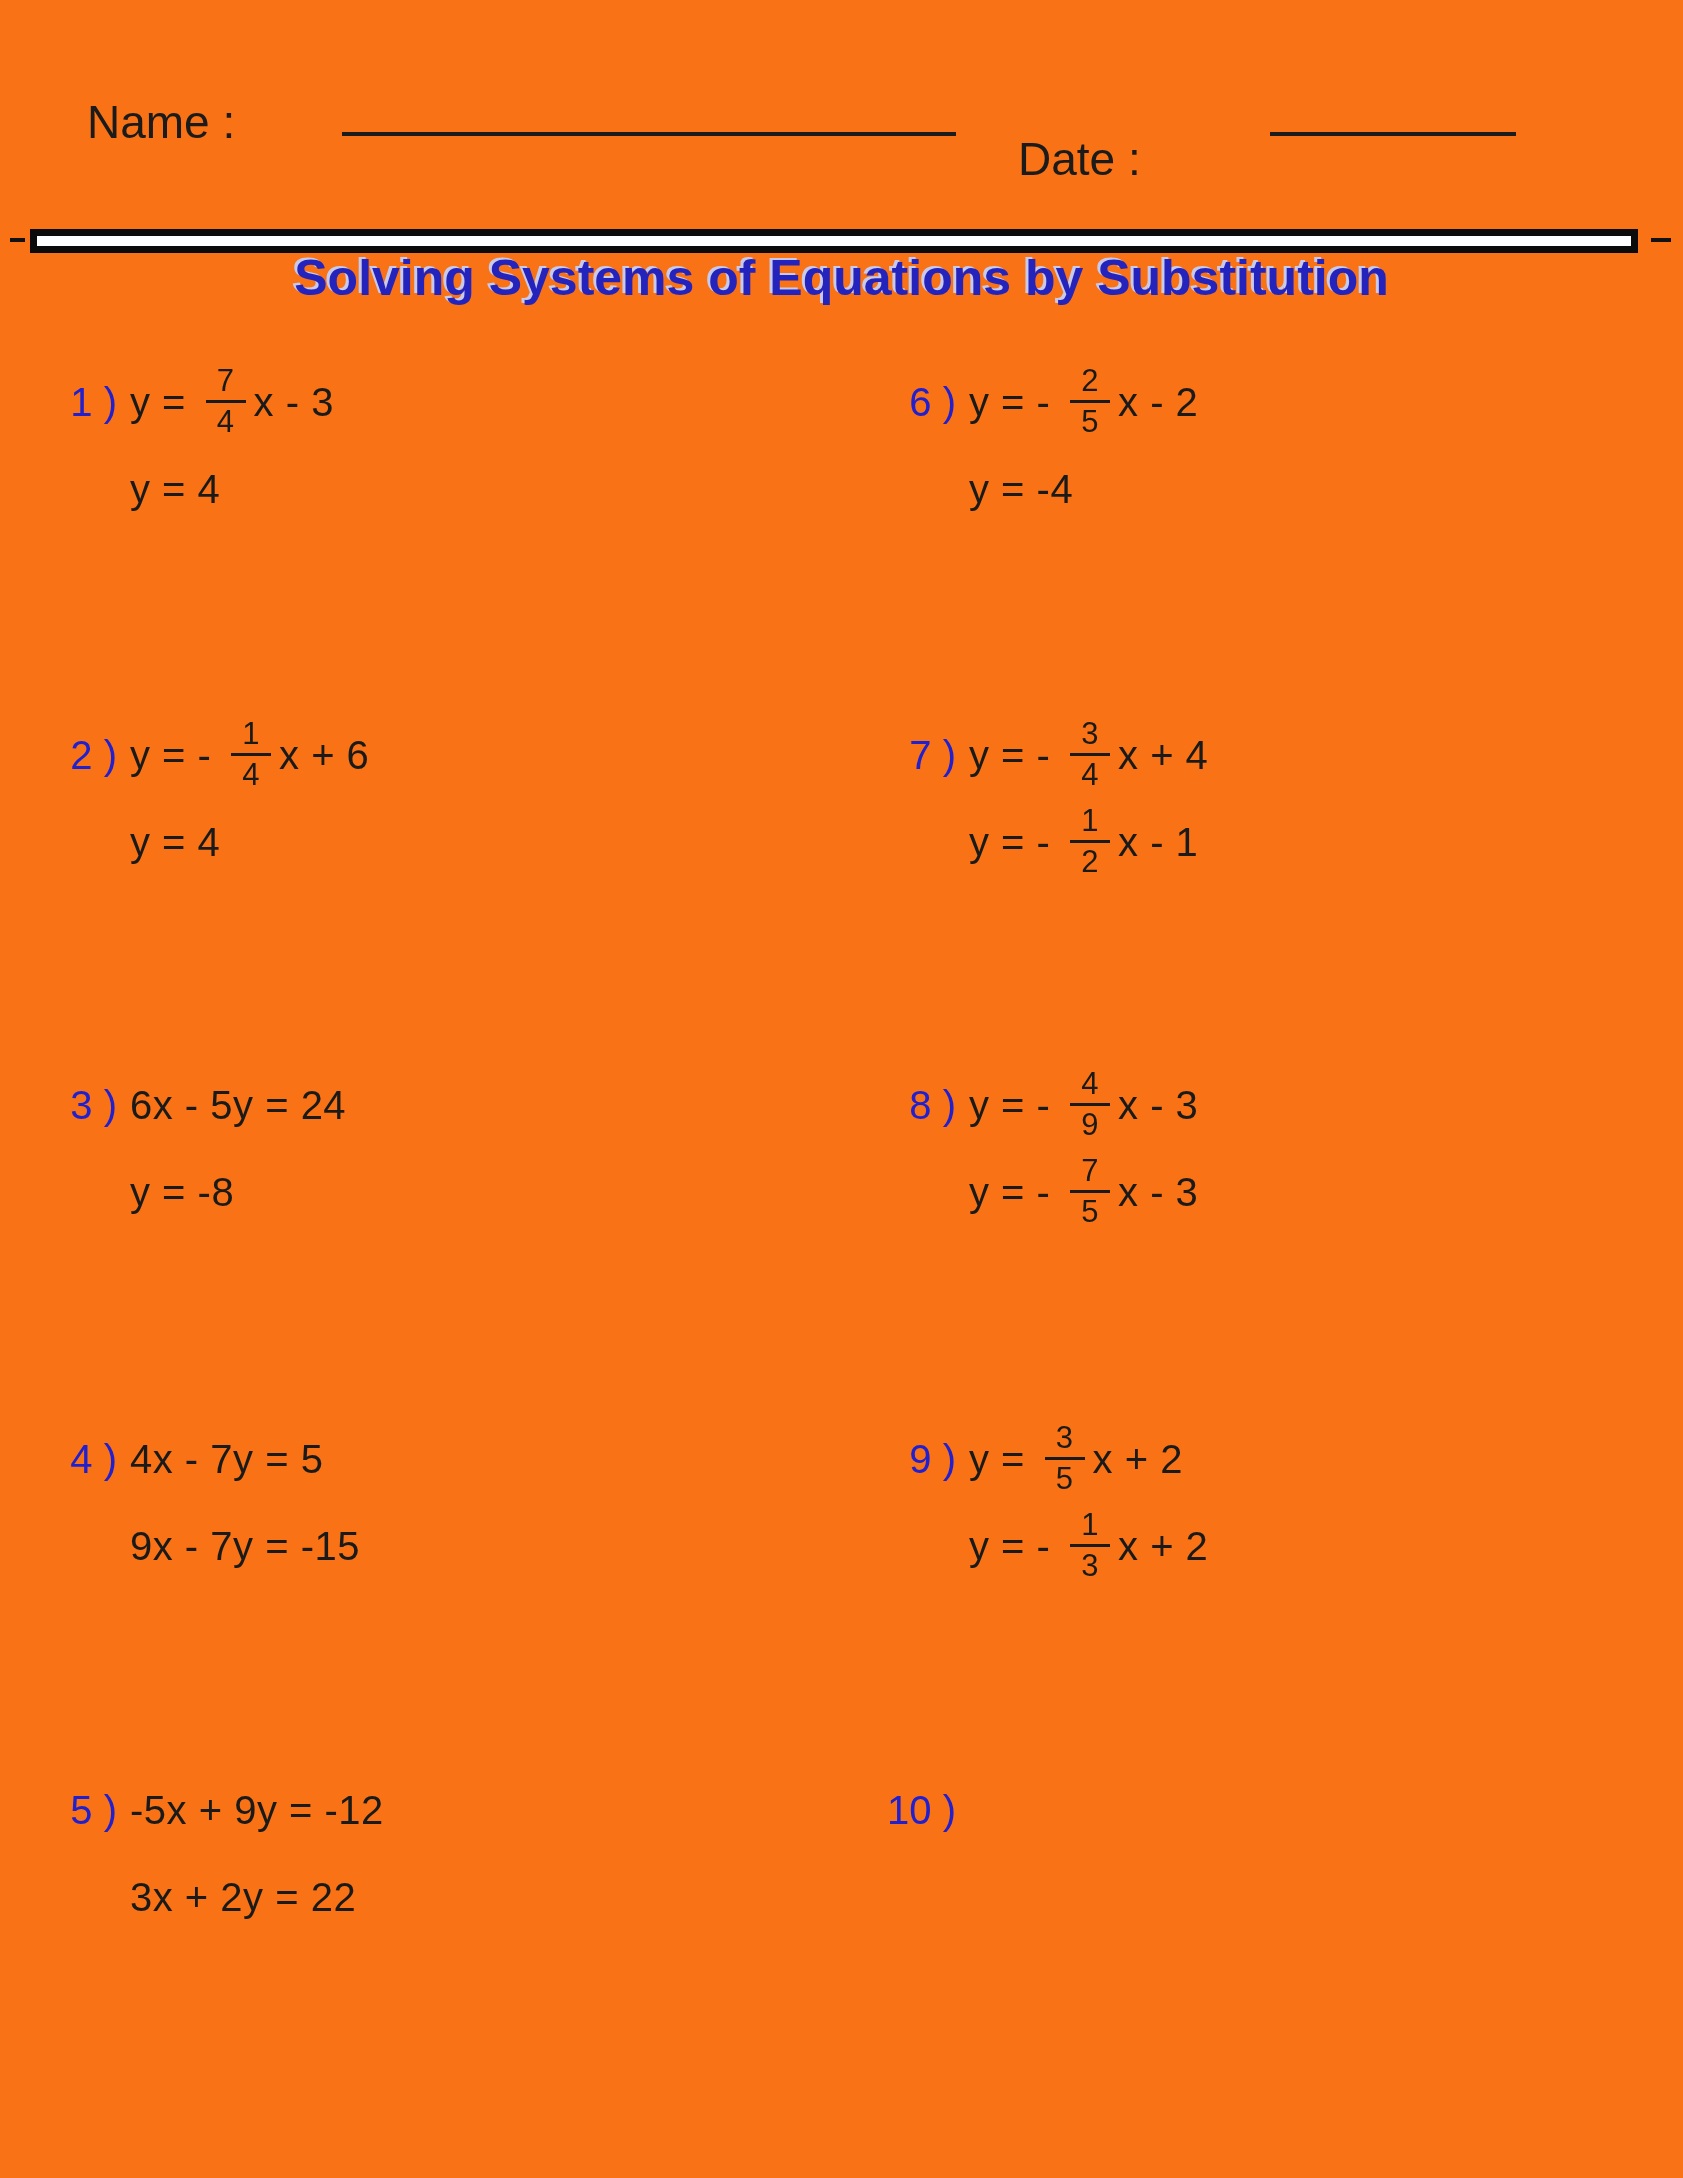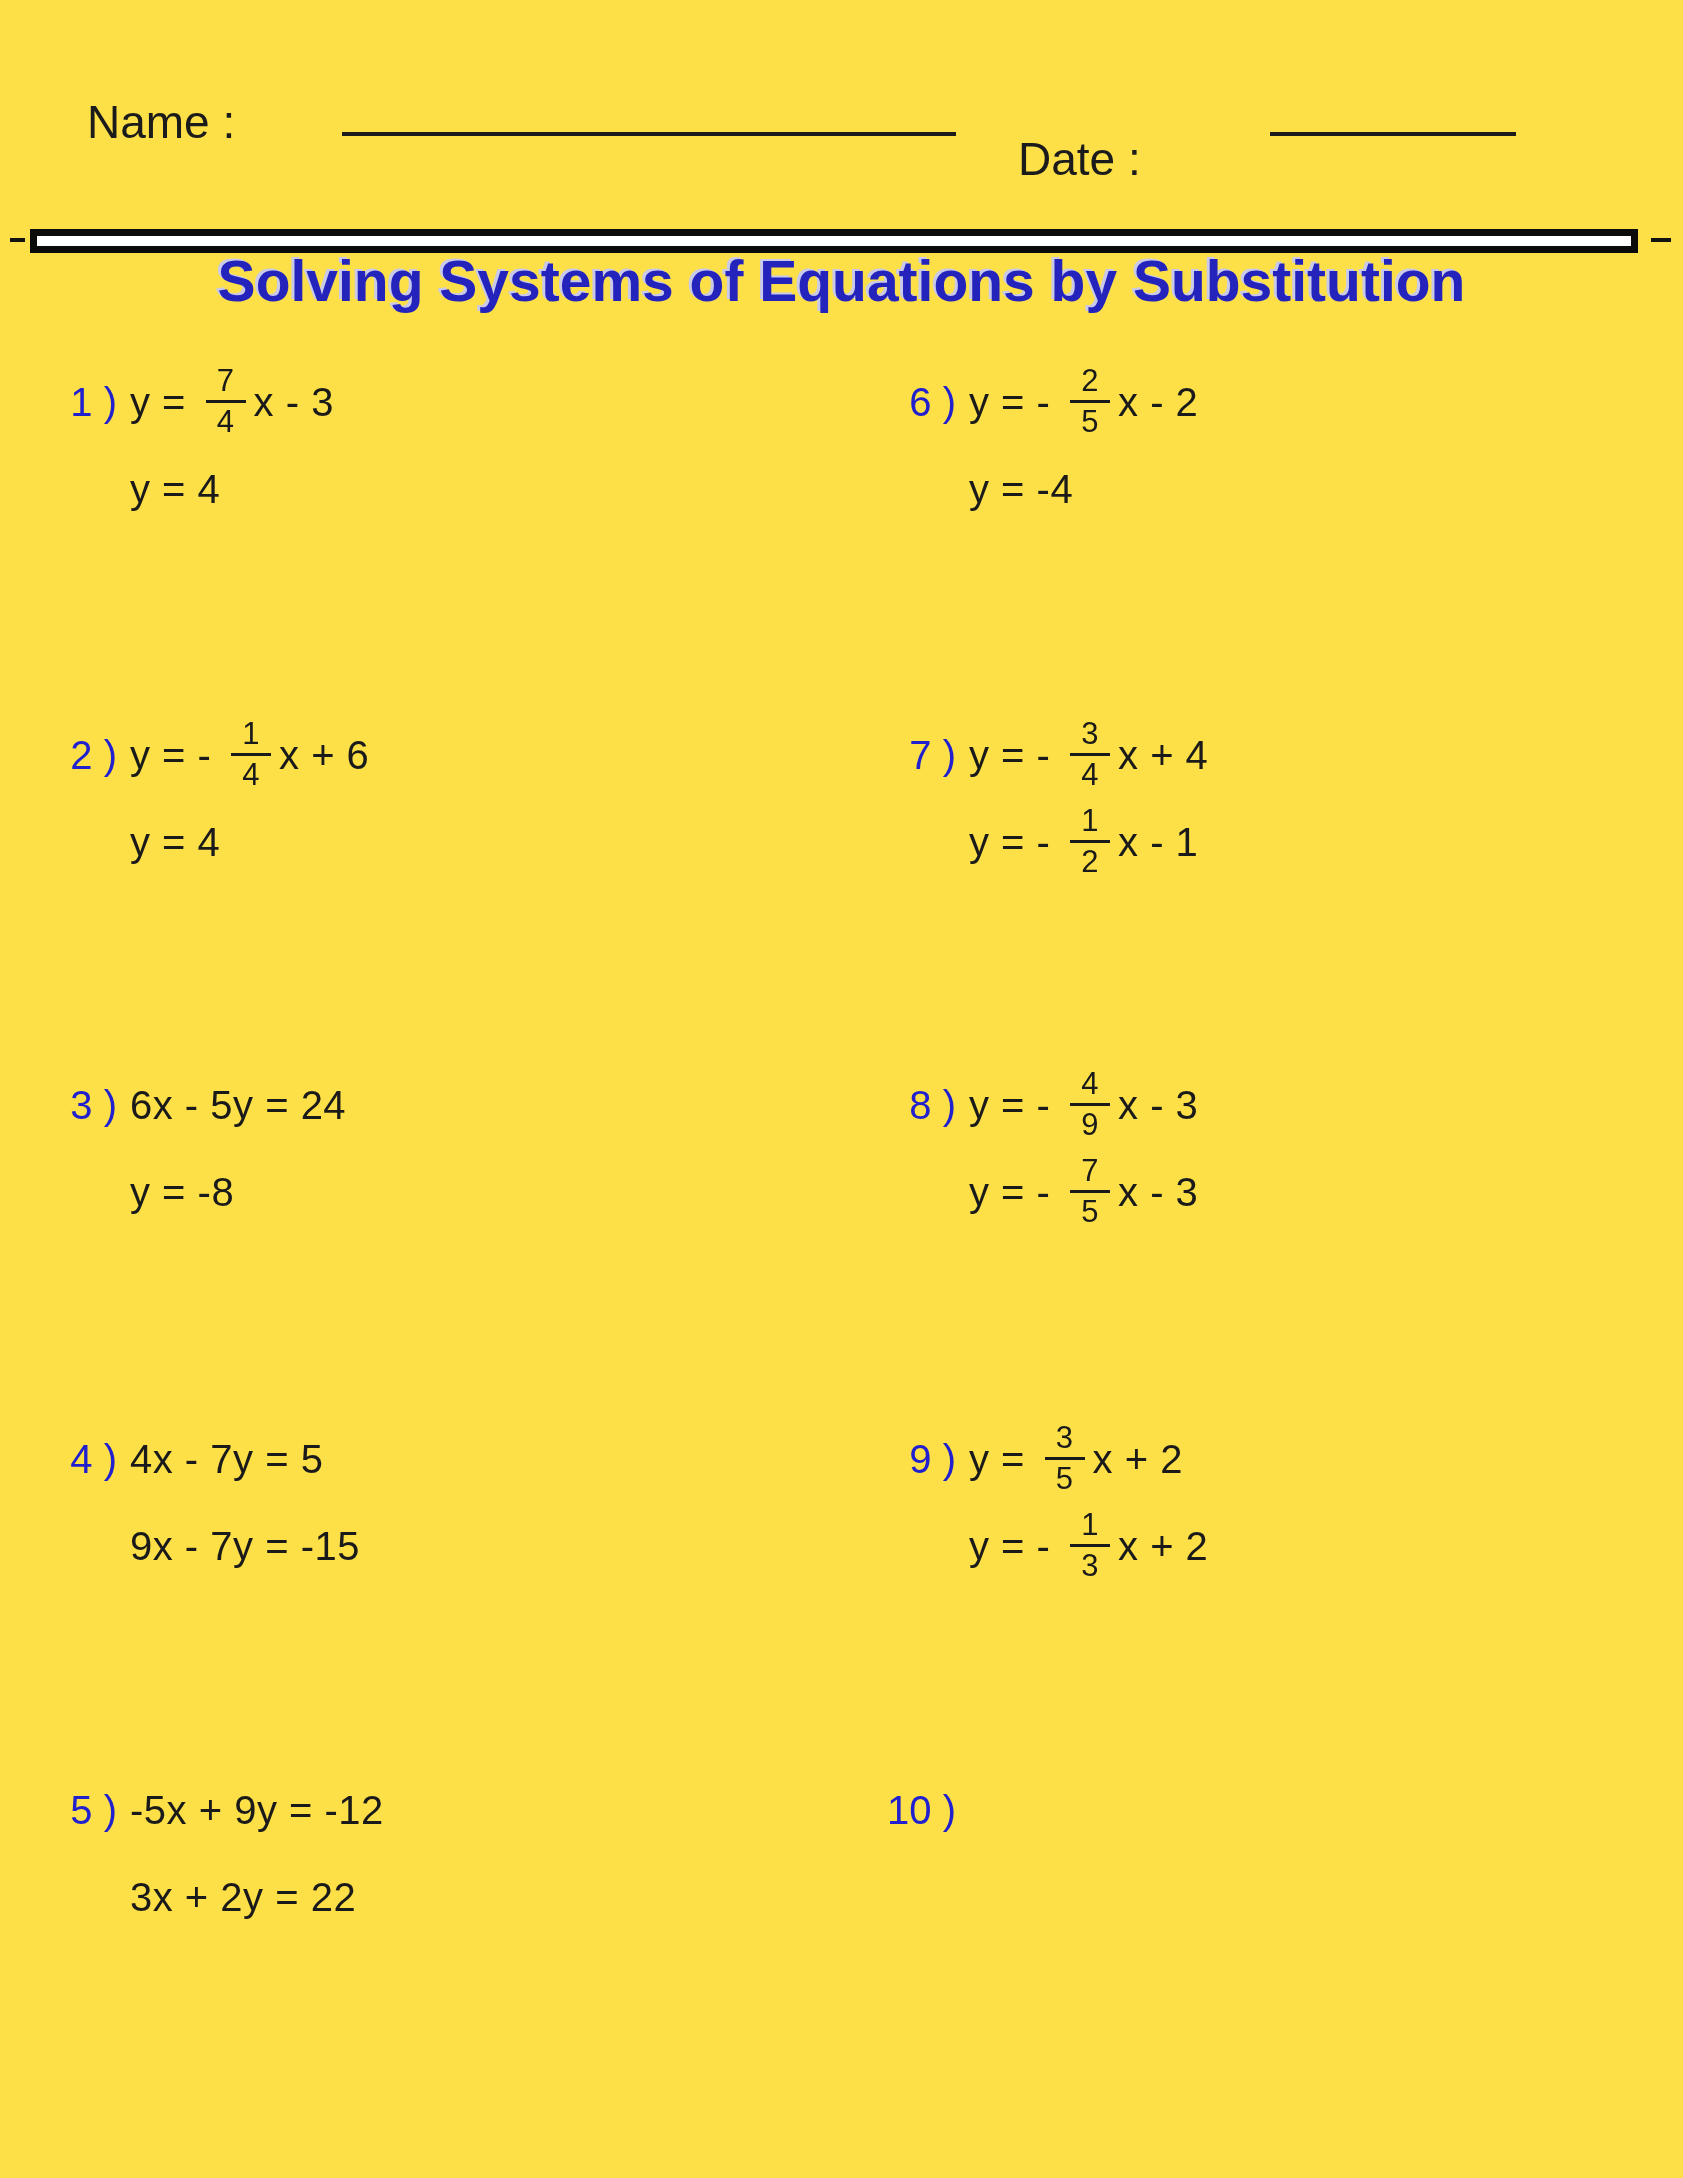--- a/index.html
+++ b/index.html
@@ -1,35 +1,35 @@
 <!DOCTYPE html>
 <html><head>
 <meta charset="utf-8">
 <style>
   html,body{margin:0;padding:0;background:#ffffff;}
   .page{
-    position:relative;width:1683px;height:2178px;background:#fde047;
+    position:relative;width:1683px;height:2178px;background:#f97316;
     font-family:"Liberation Sans",sans-serif;overflow:hidden;
   }
   .hdr-label{position:absolute;font-size:46px;color:#1b1b1b;line-height:1;}
   #name-label{left:87px;top:99px;}
   #date-label{left:1018px;top:99px;margin-top:37px;}
   .blank{position:absolute;height:4px;background:#1c1c1c;}
   #name-blank{left:342px;top:132px;width:614px;}
   #date-blank{left:1270px;top:132px;width:246px;}
   .edge-dash{position:absolute;height:4px;background:#111;}
   #dash-left{left:10px;top:238px;width:15px;}
   #dash-right{left:1651px;top:238px;width:20px;}
   #divider-bar{
     position:absolute;left:30px;top:229px;width:1608px;height:24px;
     box-sizing:border-box;border:7px solid #0b0b0b;background:#ffffff;
   }
   #title{
     position:absolute;left:0;top:253px;width:100%;text-align:center;
-    font-size:57px;font-weight:bold;line-height:1;
+    font-size:50px;font-weight:bold;line-height:1;
     text-shadow:-3px -2px 0 #c9c9ea;
   }
   .problem{position:absolute;display:flex;align-items:flex-start;}
   .pnum{
     font-size:40px;height:87px;display:flex;align-items:center;
     justify-content:flex-end;margin-right:13px;white-space:pre;line-height:1;
   }
   .eqs{display:flex;flex-direction:column;}
   .eq-line{
     display:flex;align-items:center;min-height:87px;

